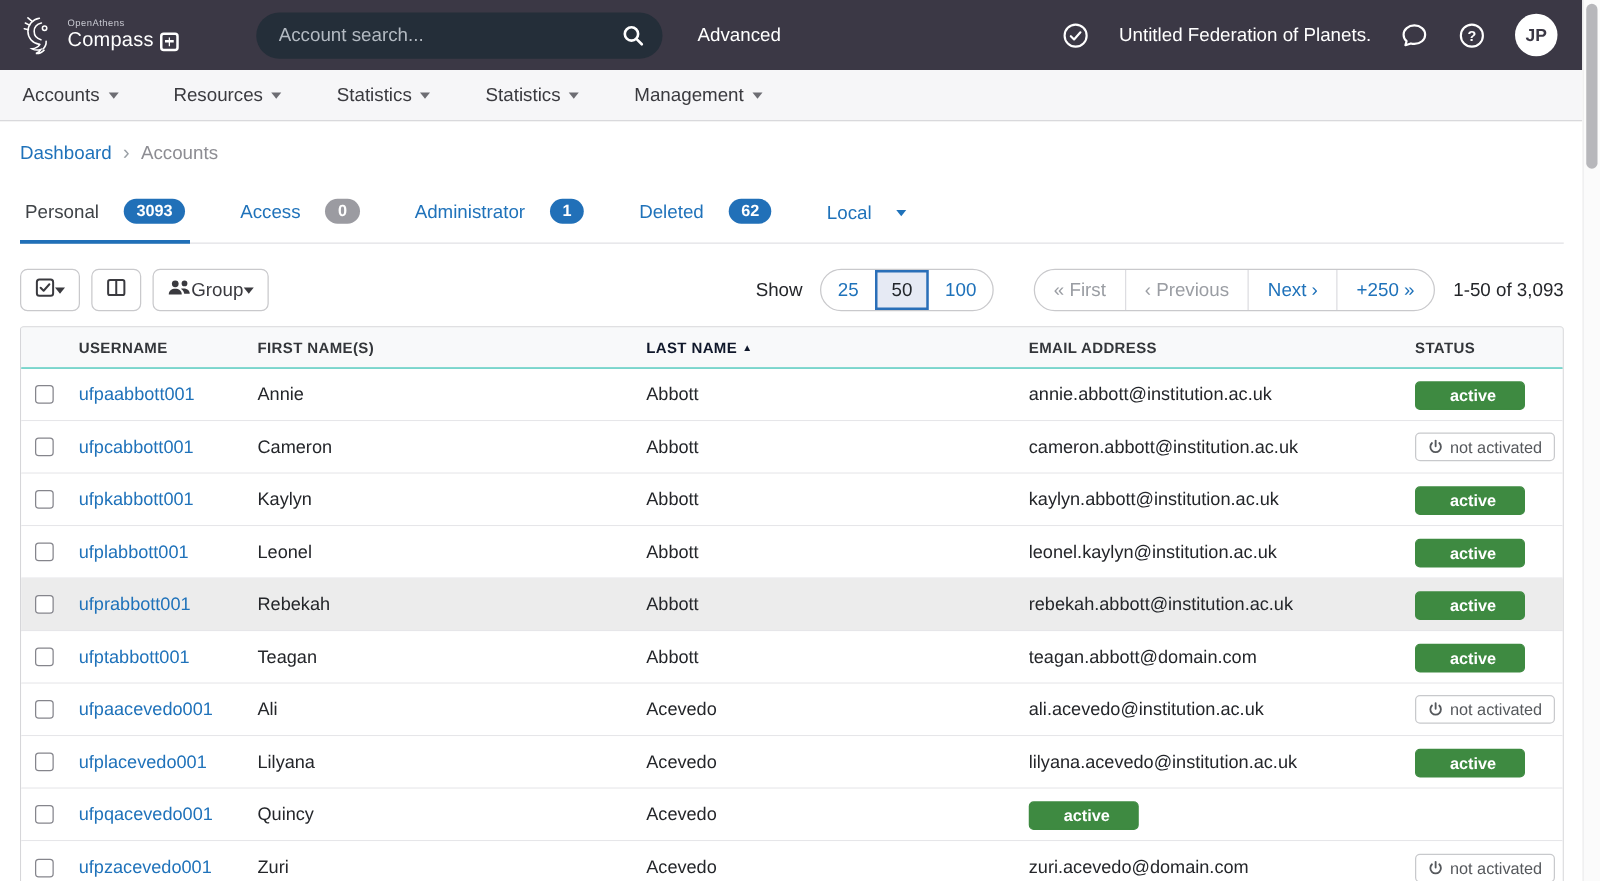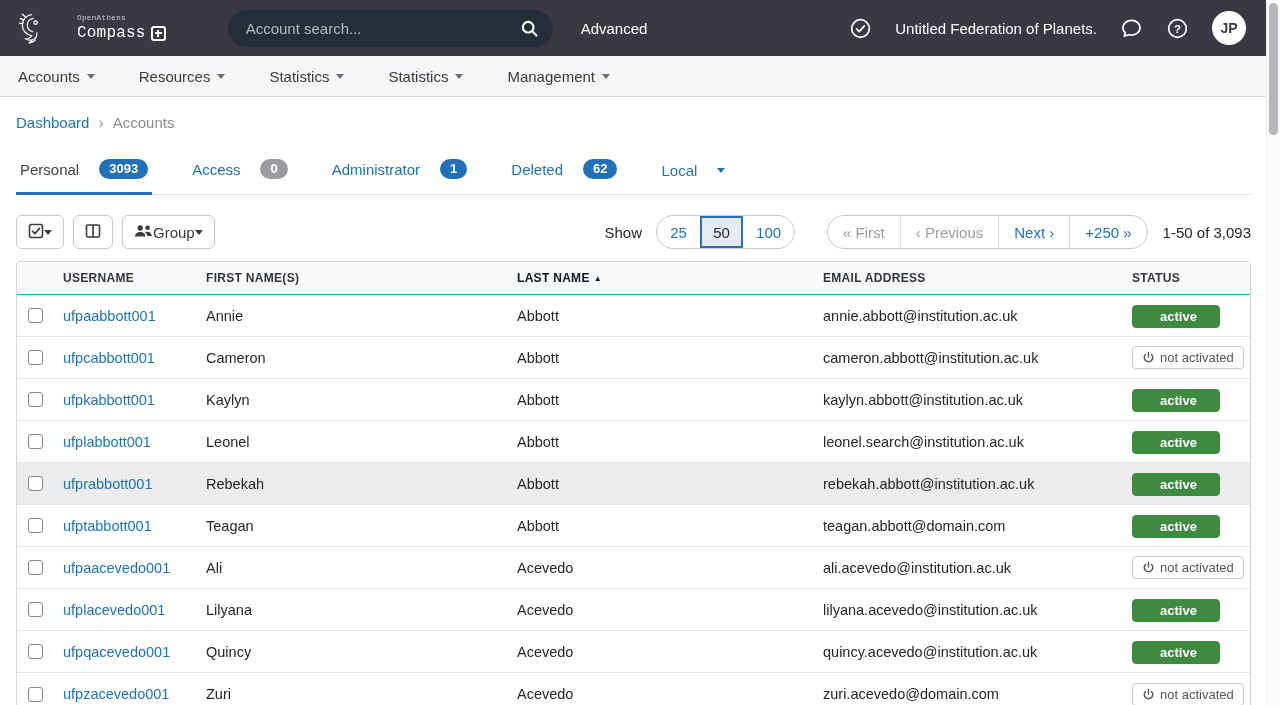--- a/index.html
+++ b/index.html
@@ -10,21 +10,21 @@
     color: #24262a;
     position: relative;
   }
   .page { width: 1266px; height: 705px; overflow: hidden; }
 
   
   .topbar {
     height: 56px; background: #3b3845; display: flex; align-items: center;
     padding: 0 20px 0 14px; color: #fff;
   }
-  .brand { display: flex; align-items: center; gap: 23px; font-family: Liberation Mono, monospace; }
+  .brand { display: flex; align-items: center; gap: 0; }
   .brand svg { display: block; }
   .brand-text { display: flex; flex-direction: column; line-height: 1; }
   .brand-top { font-size: 7.5px; color: #c9cad2; letter-spacing: .4px; margin-bottom: 3px; }
   .brand-name-row { display: flex; align-items: center; gap: 5px; }
   .brand-name { font-size: 16px; color: #fff; letter-spacing: .2px; }
   .plus-badge { width: 15px; height: 15px; border: 2px solid #fff; border-radius: 3px;
     display: inline-flex; align-items: center; justify-content: center; }
   .plus-badge::before { content: ""; width: 7px; height: 1.8px; background: #fff; position: absolute; }
   .plus-badge::after { content: ""; width: 1.8px; height: 7px; background: #fff; position: absolute; }
   .plus-badge { position: relative; }
@@ -403,21 +403,21 @@
 
   <div class="tr">
     <div class="col-check">
       <span class="checkbox"></span>
     </div>
     <div class="col-user">
       <a class="username">ufplabbott001</a>
     </div>
     <div class="col-first cell c-first">Leonel</div>
     <div class="col-last cell c-last">Abbott</div>
-    <div class="col-email cell c-email">leonel.search@institution.ac.uk</div>
+    <div class="col-email cell c-email">leonel.kaylyn@institution.ac.uk</div>
     <div class="col-status">
       <span class="badge active">
         <span>
           
         </span>
         <span class="badge-text">active</span>
       </span>
     </div>
   </div>
 
@@ -506,21 +506,20 @@
 
   <div class="tr">
     <div class="col-check">
       <span class="checkbox"></span>
     </div>
     <div class="col-user">
       <a class="username">ufpqacevedo001</a>
     </div>
     <div class="col-first cell c-first">Quincy</div>
     <div class="col-last cell c-last">Acevedo</div>
-    <div class="col-email cell c-email">quincy.acevedo@institution.ac.uk</div>
     <div class="col-status">
       <span class="badge active">
         <span>
           
         </span>
         <span class="badge-text">active</span>
       </span>
     </div>
   </div>
 

